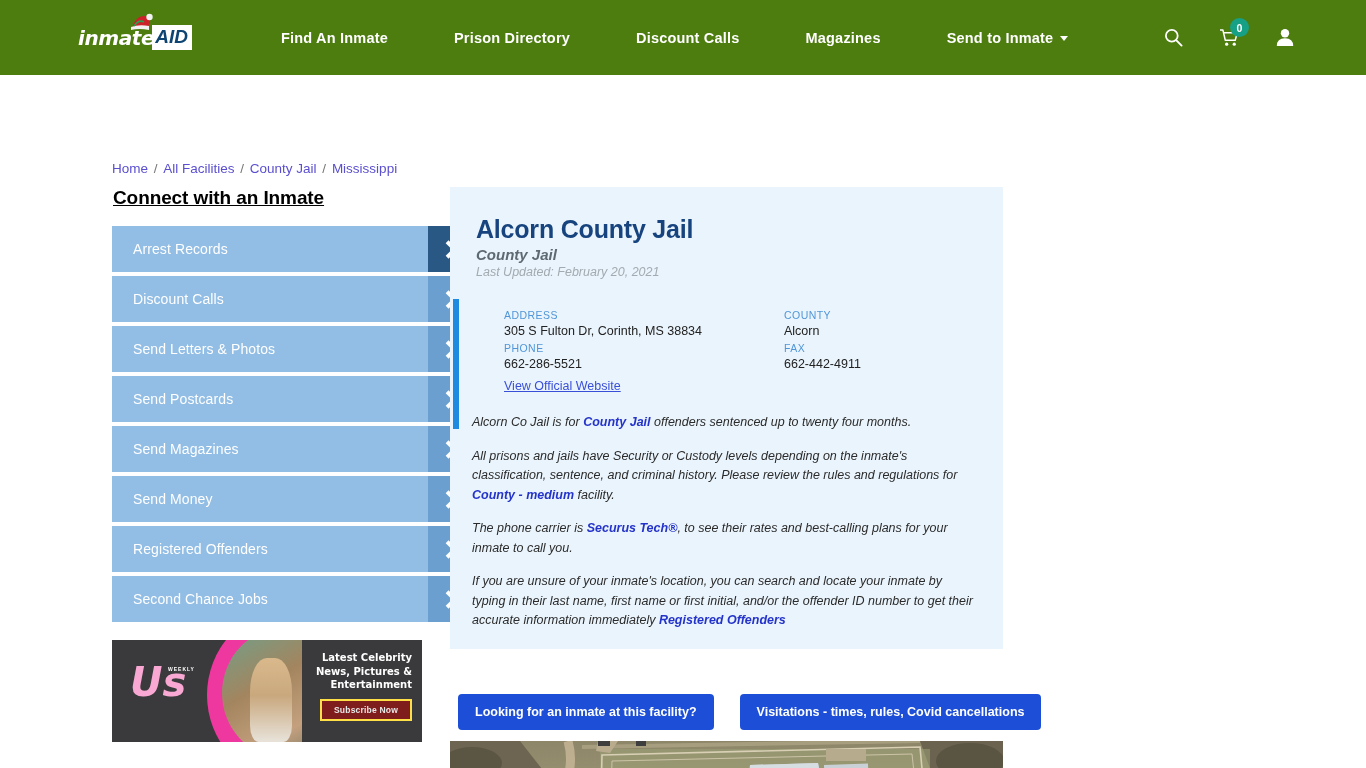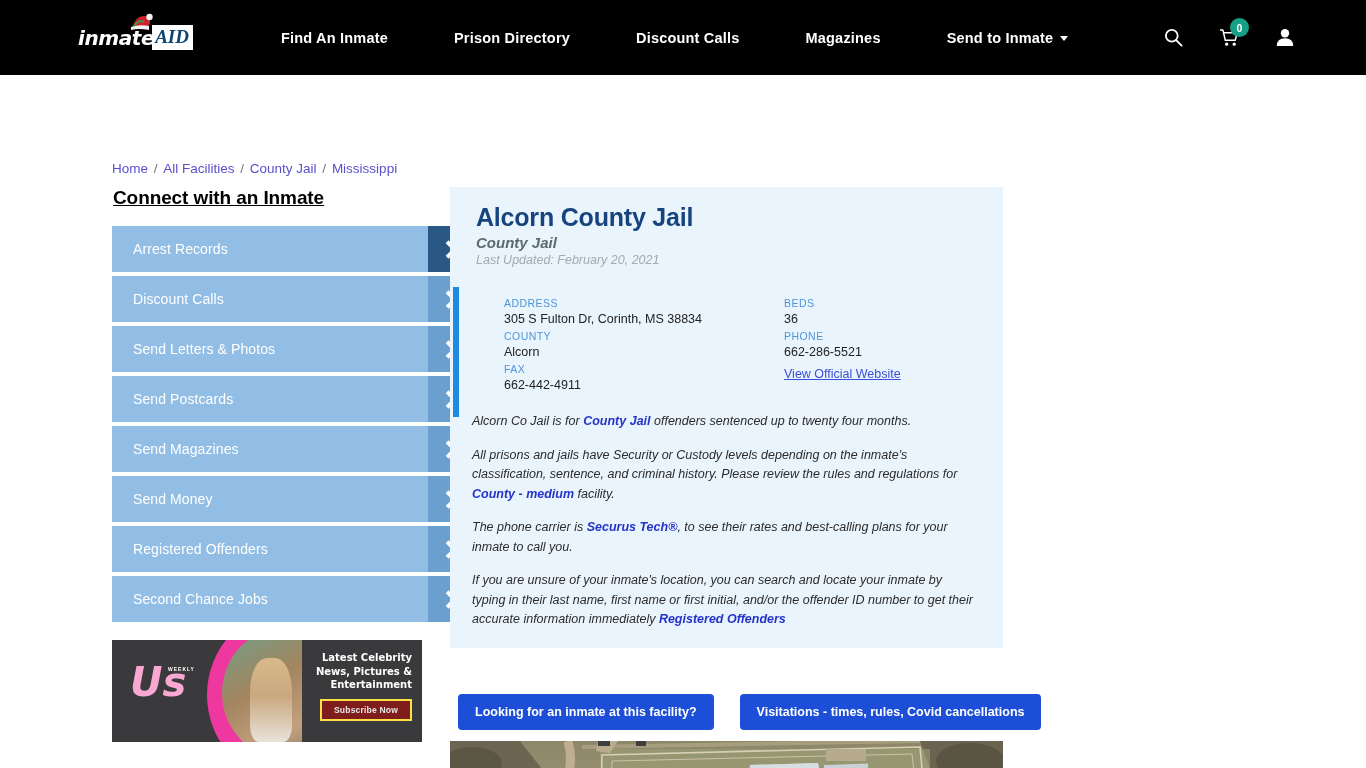--- a/index.html
+++ b/index.html
@@ -8,21 +8,21 @@
     margin: 0; padding: 0;
     width: 1366px; height: 768px;
     overflow: hidden;
     background: #ffffff;
     font-family: "Liberation Sans", sans-serif;
   }
 
   
   .topnav {
     height: 75px;
-    background: #000000;
+    background: #4d7c0f;
     display: flex;
     align-items: center;
     width: 100%;
     position: relative;
   }
   .logo-wrap {
     margin-left: 78px;
     width: 110px;
     height: 42px;
     position: relative;
@@ -40,21 +40,21 @@
   }
   .logo-aid {
     background: #ffffff;
     color: #0e4472;
     font-weight: bold;
     font-size: 19px;
     font-style: italic;
     padding: 1px 4px 2px 3px;
     margin-left: -2px;
     position: relative;
-    font-family: Liberation Serif, serif;
+    font-family: Liberation Sans, sans-serif;
   }
   .santa-hat {
     position: absolute;
     left: 52px;
     top: -4px;
     width: 24px;
     height: 18px;
     z-index: 5;
     pointer-events: none;
   }
@@ -256,21 +256,21 @@
   }
 
   
   .main-card {
     position: absolute;
     left: 450px; top: 112px;
     width: 553px;
     background: #eaf4fc;
     padding: 0;
   }
-  .card-head { padding: 16px 26px 12px 26px; }
+  .card-head { padding: 28px 26px 12px 26px; }
   .facility-name {
     font-size: 25px;
     font-weight: bold;
     color: #17447e;
     margin: 0 0 2px 0;
     letter-spacing: -0.2px;
   }
   .facility-type {
     font-size: 15px;
     font-weight: bold;
@@ -502,24 +502,20 @@
     </div>
 
     <div class="info-section">
       <div class="accent-bar"></div>
       <div class="info-grid">
 
         <div>
           <div class="info-label">ADDRESS</div>
           <div class="info-value">305 S Fulton Dr, Corinth, MS 38834</div>
         </div>
-        <div>
-          <div class="info-label">BEDS</div>
-          <div class="info-value">36</div>
-        </div>
 
         <div>
           <div class="info-label">COUNTY</div>
           <div class="info-value">Alcorn</div>
         </div>
         <div>
           <div class="info-label">PHONE</div>
           <div class="info-value">662-286-5521</div>
         </div>
 

